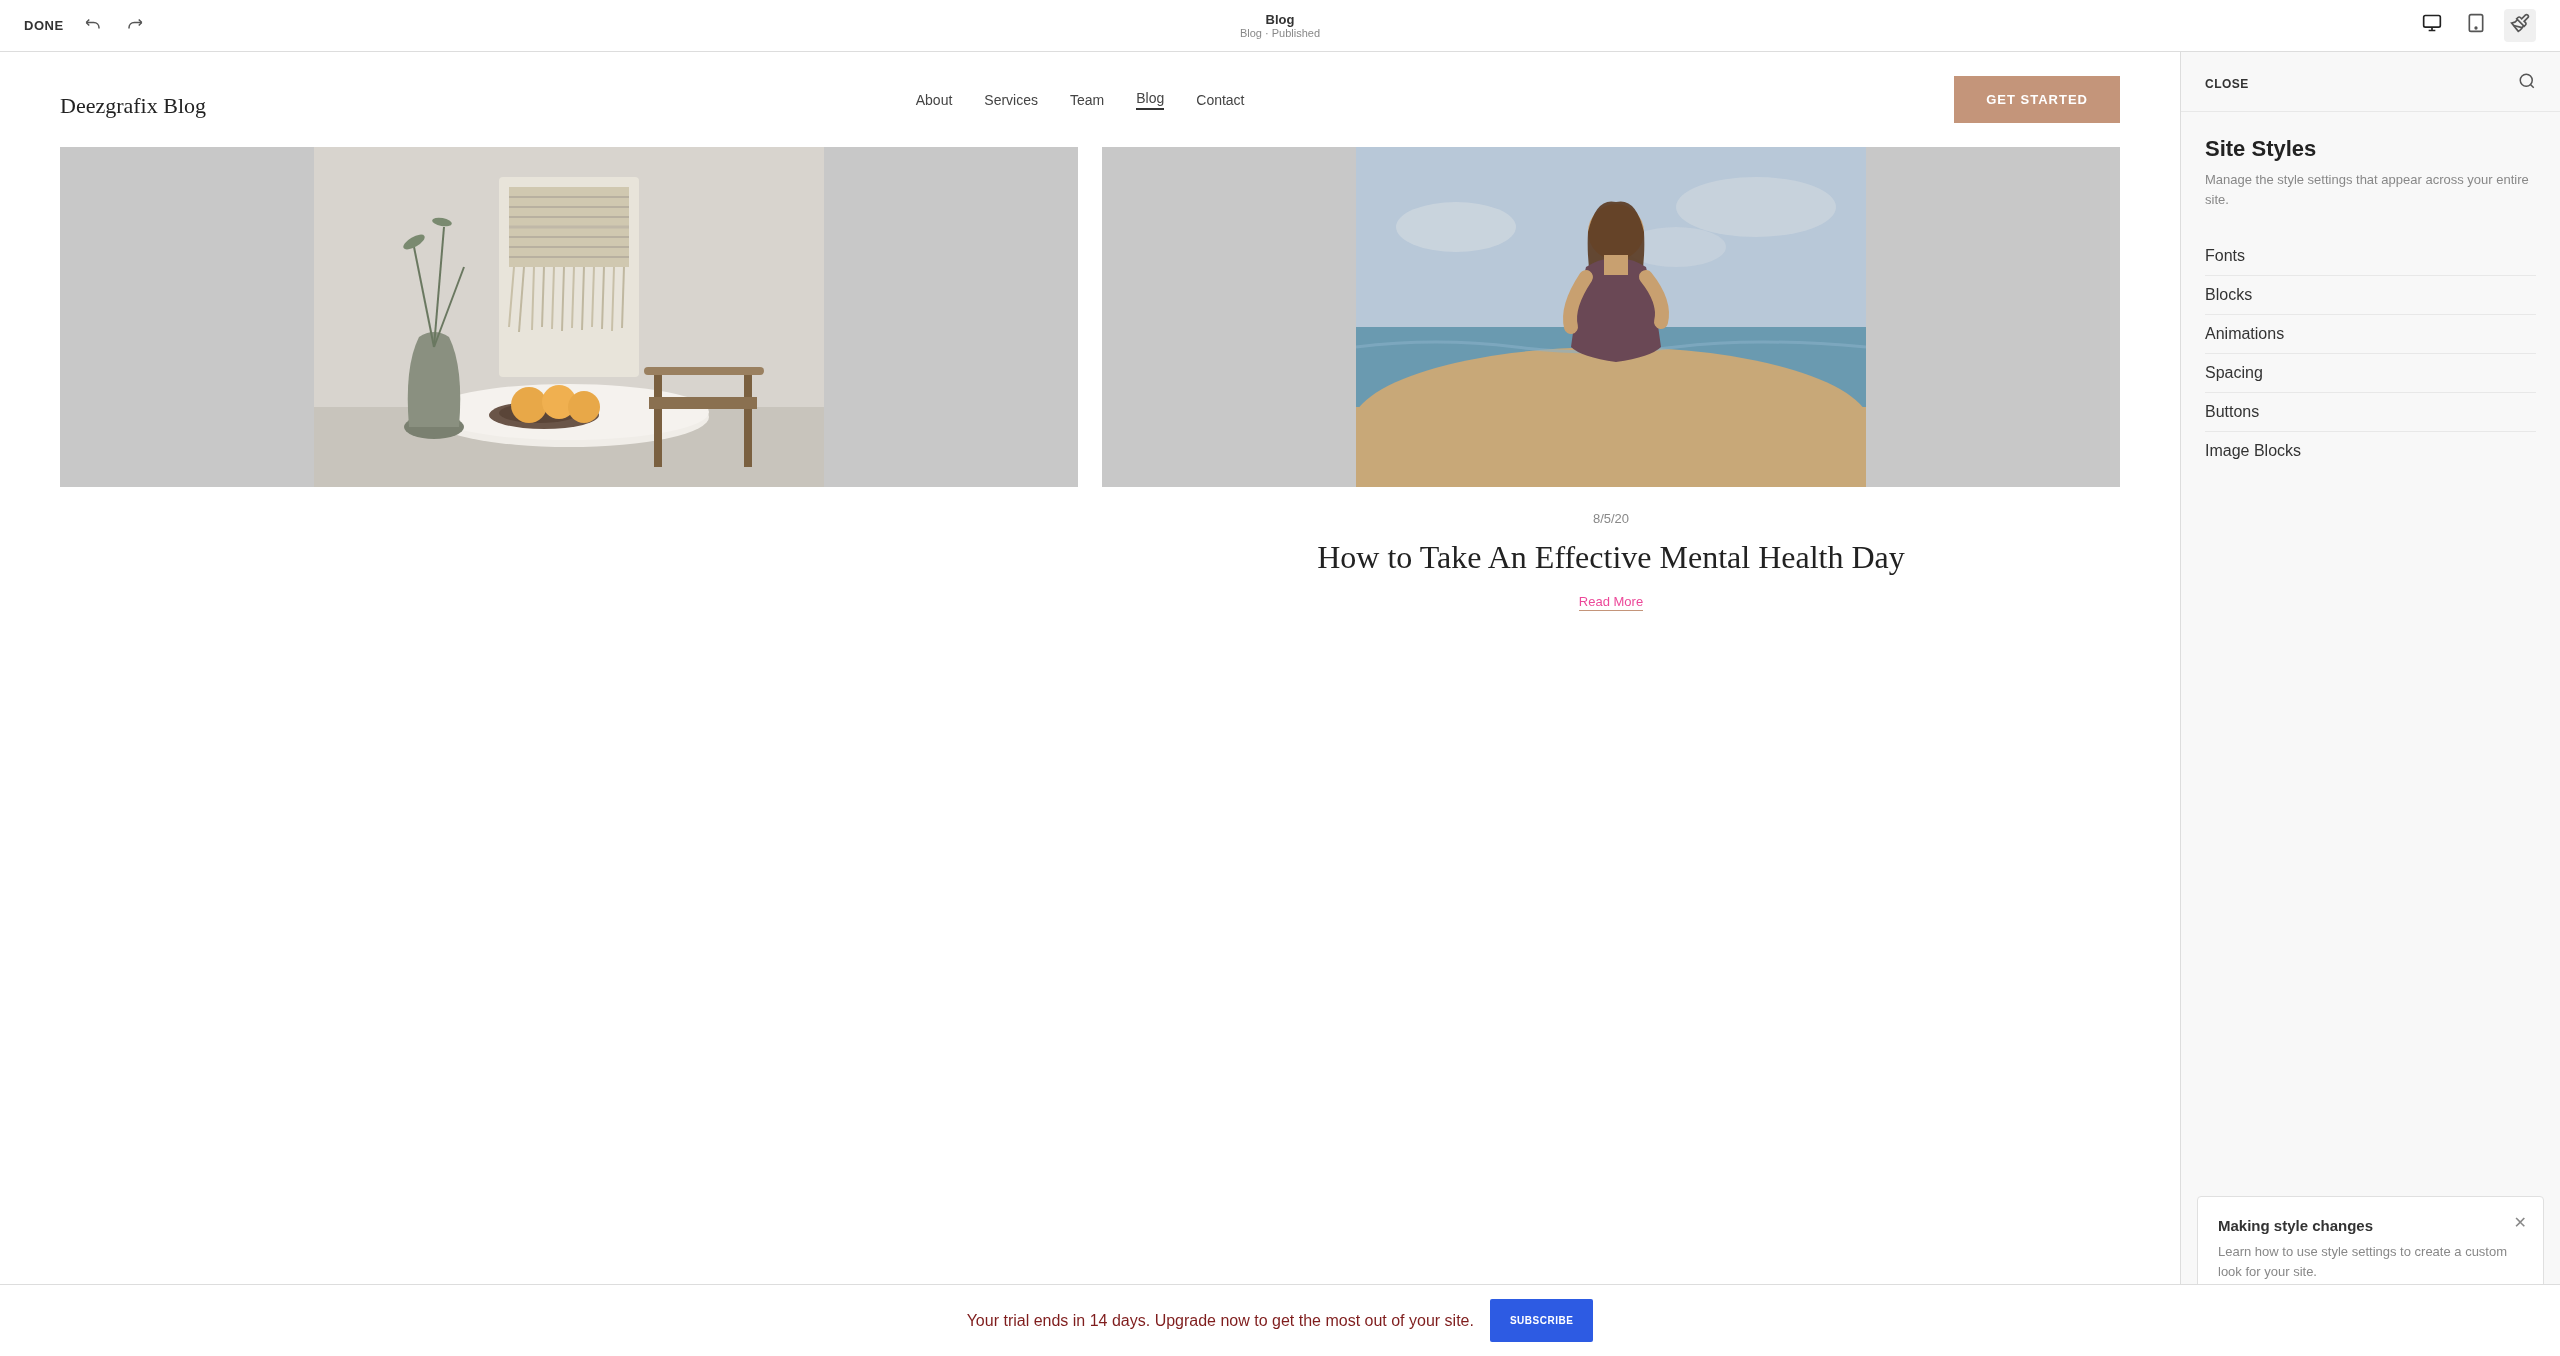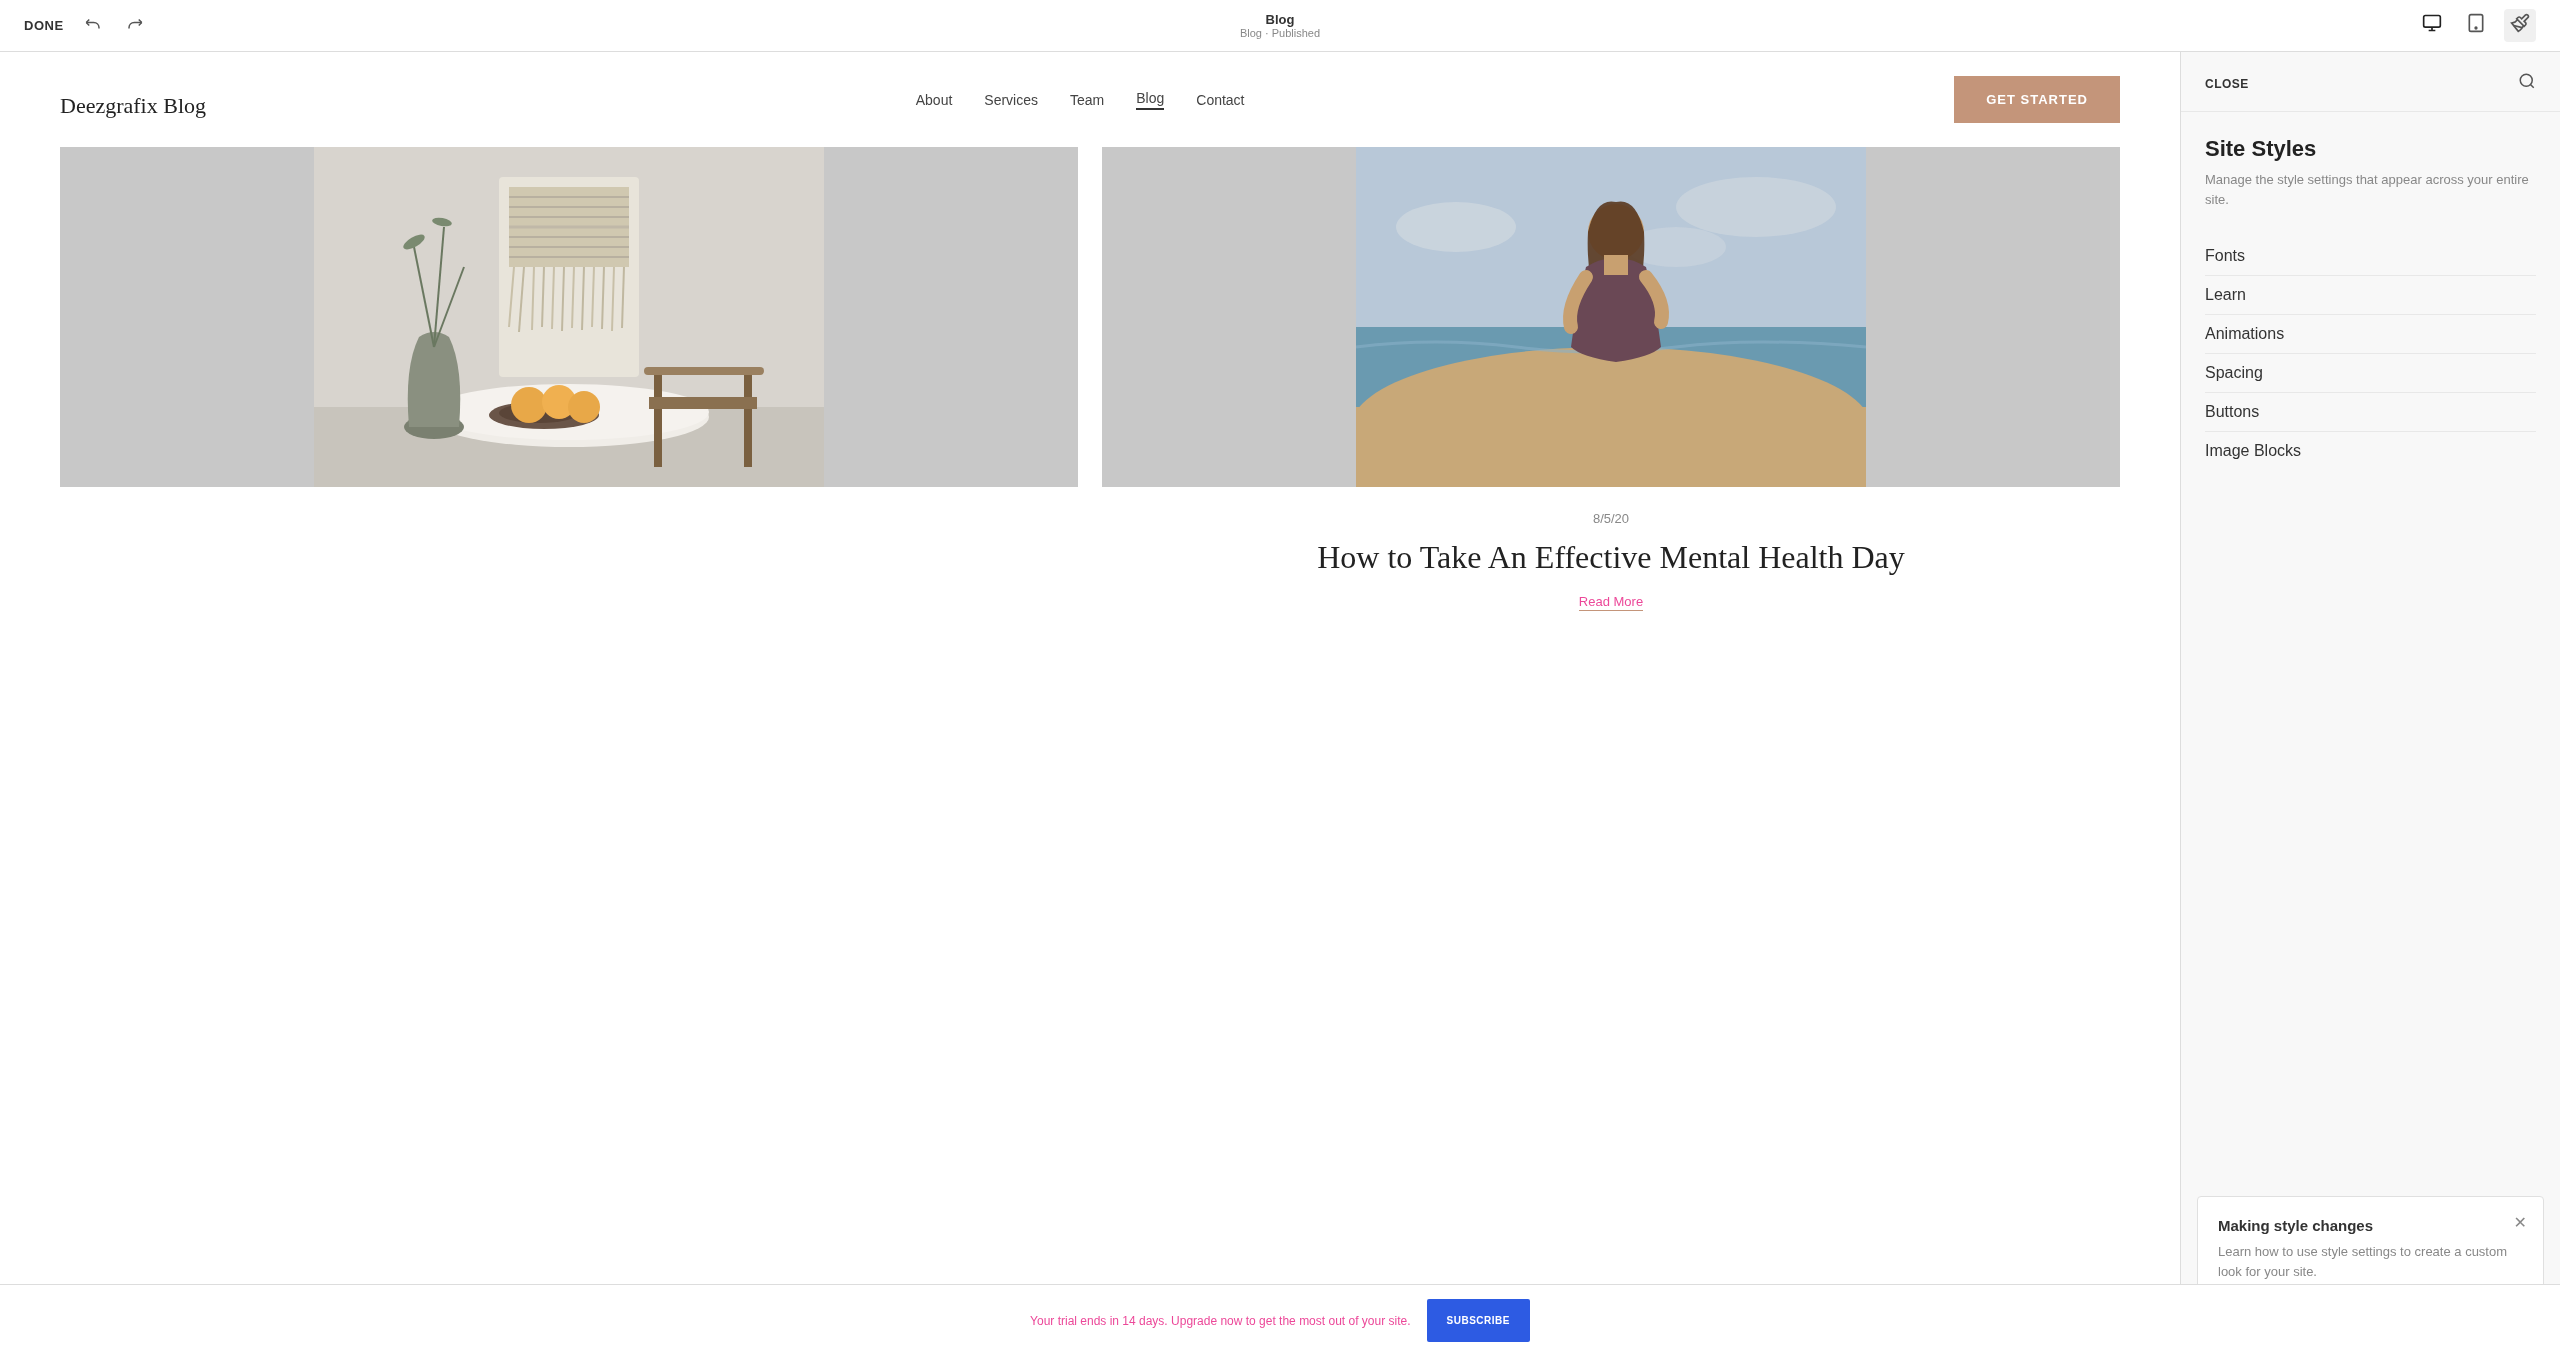--- a/index.html
+++ b/index.html
@@ -87,21 +87,21 @@
     .style-card-close { position: absolute; top: 16px; right: 16px; background: none; border: none; cursor: pointer; font-size: 16px; color: #888; }
     .style-card-text { font-size: 13px; color: #888; line-height: 1.5; margin-bottom: 16px; }
     .read-guide-link { font-size: 12px; font-weight: 700; color: #333; letter-spacing: 0.5px; text-decoration: none; cursor: pointer; text-transform: uppercase; }
 
     
     .bottom-banner {
       position: fixed; bottom: 0; left: 0; right: 0; background: #fff;
       padding: 14px 24px; display: flex; align-items: center; justify-content: center;
       gap: 16px; border-top: 1px solid #ddd; z-index: 100;
     }
-    .banner-text { font-size: 12px; color: #ec4899; }
+    .banner-text { font-size: 16px; color: #7f1d1d; }
     .subscribe-btn {
       background: #2d5be3; color: #fff; border: none; padding: 16px 20px;
       font-size: 10px; font-weight: 600; cursor: pointer; border-radius: 2px;
       letter-spacing: 0.5px;
     }
   </style>
 </head>
 <body>
 
 <div class="top-bar">
@@ -278,21 +278,21 @@
         </svg>
       </button>
     </div>
 
     <div class="panel-body">
       <h2 class="panel-title">Site Styles</h2>
       <p class="panel-subtitle">Manage the style settings that appear across your entire site.</p>
 
       <div>
         <a class="style-menu-item">Fonts</a>
-        <a class="style-menu-item">Learn</a>
+        <a class="style-menu-item">Blocks</a>
         <a class="style-menu-item">Animations</a>
         <a class="style-menu-item">Spacing</a>
         <a class="style-menu-item">Buttons</a>
         <a class="style-menu-item">Image Blocks</a>
       </div>
     </div>
 
     <div class="style-card">
       <h3 class="style-card-title">Making style changes</h3>
       <button class="style-card-close">✕</button>

